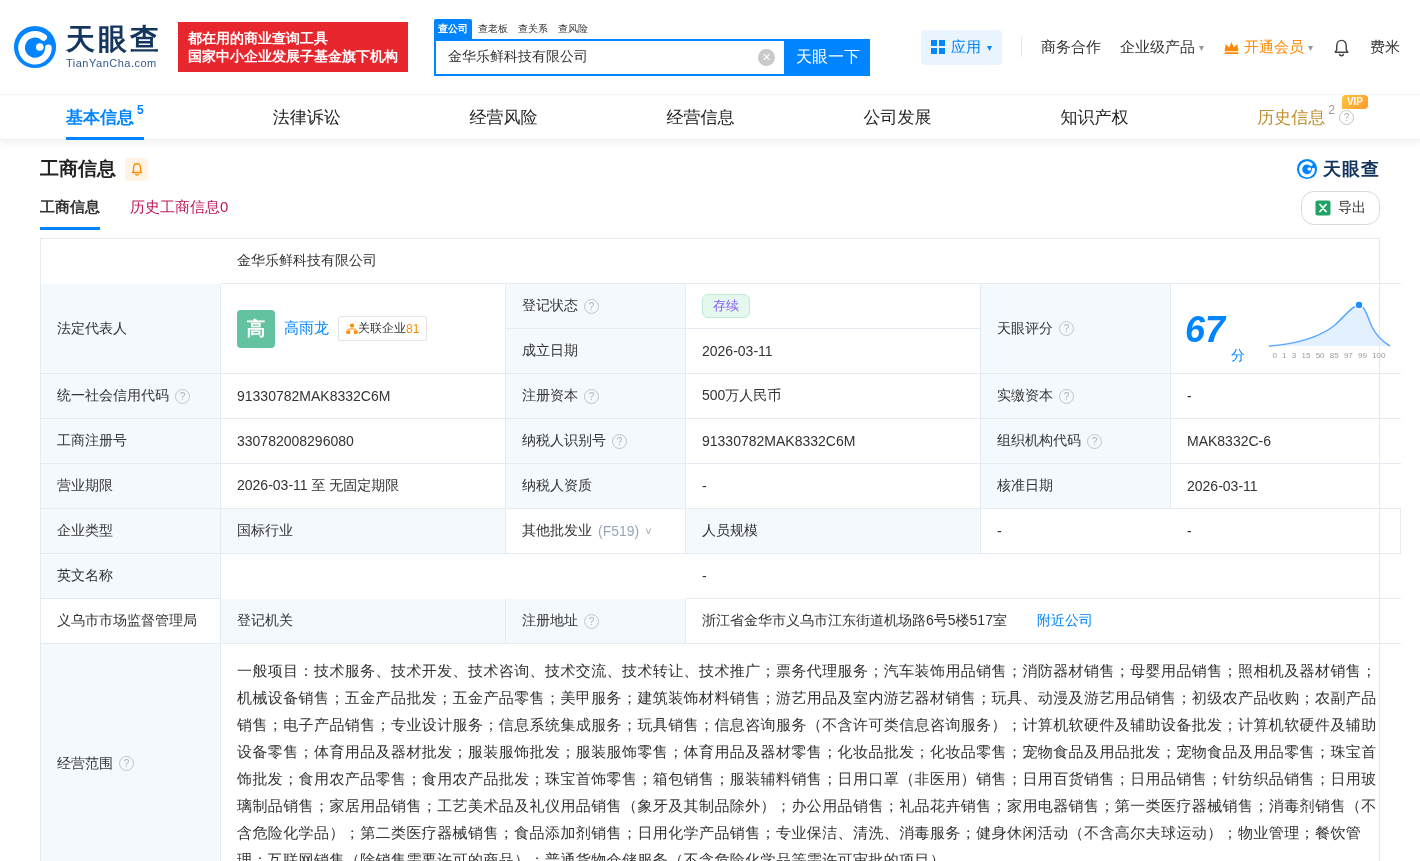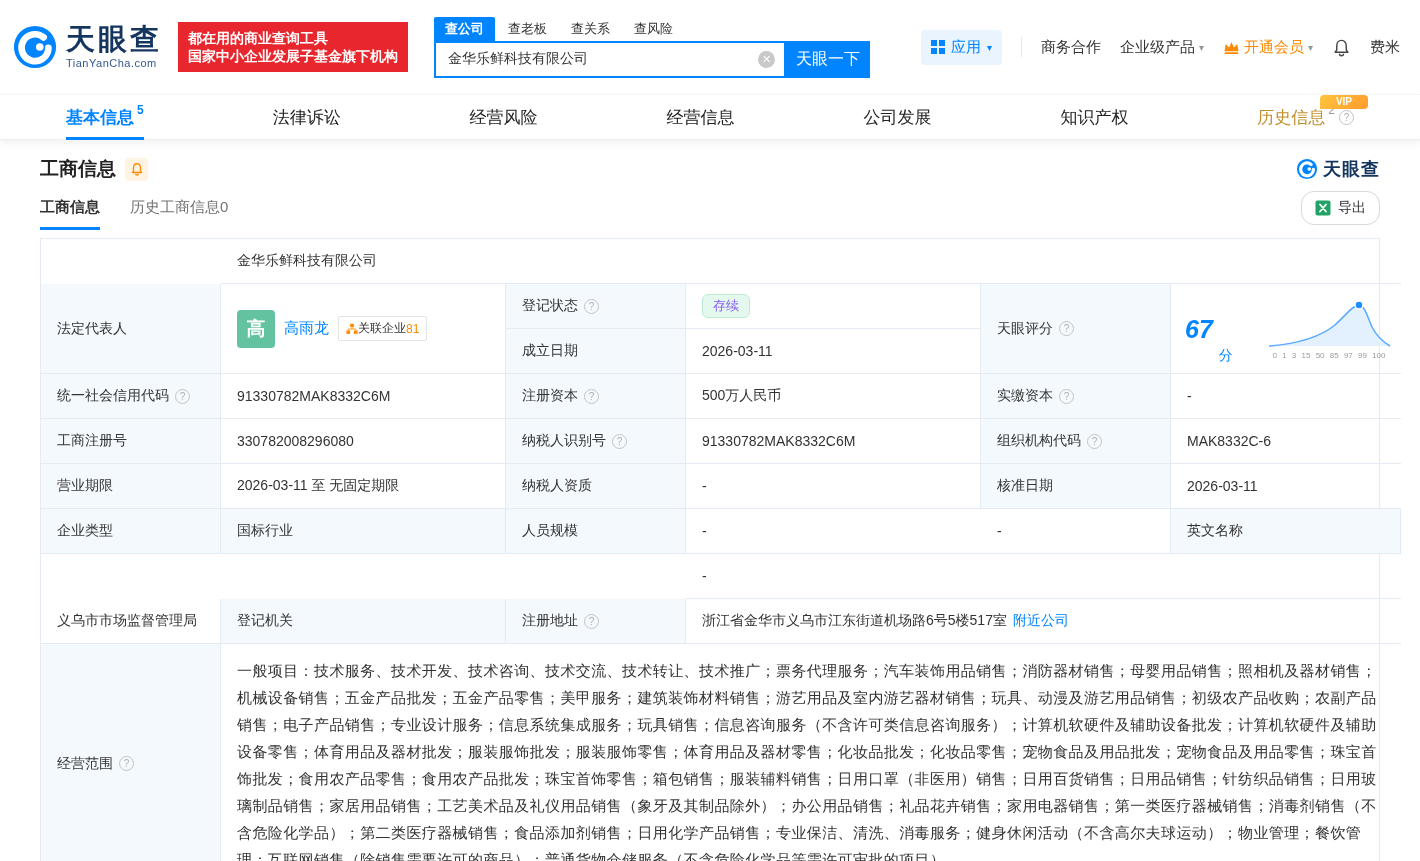--- a/index.html
+++ b/index.html
@@ -10,21 +10,21 @@
   }
   
   .topbar { display:flex; align-items:center; height:94px; padding:0 20px 0 12px; gap:16px; }
   .logo { display:flex; align-items:center; gap:8px; cursor:pointer; flex:none; }
   .logo-text { display:flex; flex-direction:column; }
   .logo-name { font-size:29px; font-weight:bold; color:#13355e; letter-spacing:3px; line-height:1; }
   .logo-domain { font-size:11px; color:#35598c; margin-top:3px; letter-spacing:.5px; }
   .slogan { background:#e8262d; color:#fff; font-weight:bold; padding:7px 10px; font-size:14px; line-height:18px; flex:none; }
   .search-wrap { display:flex; flex-direction:column; margin-left:10px; flex:none; }
   .search-tabs { display:flex; gap:2px; }
-  .stab { font-size:13px; padding:3px 11px; cursor:pointer; color:#333; }
+  .stab { font-size:10px; padding:3px 4px; cursor:pointer; color:#333; }
   .stab.active { background:#0084ff; color:#fff; border-radius:2px 2px 0 0; font-weight:bold; }
   .search-row { display:flex; }
   .search-box { width:352px; height:37px; border:2px solid #0084ff; display:flex; align-items:center; background:#fff; }
   .search-box input { flex:1; border:none; outline:none; font-size:14px; padding:0 8px 0 12px; color:#333; font-family:inherit; min-width:0; }
   .clear-btn { color:#fff; background:#c9c9c9; margin-right:9px; cursor:pointer; font-size:11px; width:17px; height:17px; border-radius:50%; line-height:17px; text-align:center; flex:none; }
   .search-btn { width:84px; height:37px; background:#0084ff; color:#fff; border:none; font-size:16px; cursor:pointer; font-family:inherit; }
   .top-menu { display:flex; align-items:center; gap:19px; margin-left:auto; flex:none; }
   .apps-btn { background:#e9f4ff; color:#0084ff; border-radius:4px; padding:8px 10px; display:flex; gap:6px; align-items:center; font-size:15px; cursor:pointer; }
   .menu-divider { width:1px; height:20px; background:#e6e6e6; }
   .menu-item { font-size:15px; color:#333; cursor:pointer; display:flex; align-items:center; gap:4px; white-space:nowrap; }
@@ -34,34 +34,34 @@
   
   .navbar { display:flex; align-items:center; justify-content:space-between; padding:0 66px; height:46px;
     border-top:1px solid #f5f5f5; border-bottom:1px solid #efefef; box-shadow:0 4px 7px rgba(0,0,0,.05); }
   .ntab { font-size:17px; color:#222; cursor:pointer; position:relative; height:46px; display:flex; align-items:center; }
   .ntab.active { color:#0084ff; font-weight:bold; }
   .ntab.active::after { content:""; position:absolute; left:0; right:0; bottom:0; height:3px; background:#0084ff; }
   .sup { font-size:12px; position:relative; top:-7px; margin-left:3px; color:#0084ff; }
   .ntab.history { color:#bf8f2e; }
   .ntab.history .sup { color:#999; }
   .vip-tag { position:absolute; top:1px; right:-14px; background:linear-gradient(135deg,#ffc53d,#ff9a2e); color:#fff;
-    font-size:10px; font-weight:bold; padding:0 16px; border-radius:4px 4px 4px 0; line-height:14px; }
+    font-size:10px; font-weight:bold; padding:0 5px; border-radius:4px 4px 4px 0; line-height:14px; }
   
   .section-head { display:flex; align-items:center; justify-content:space-between; margin:16px 40px 0; }
   .sec-title-wrap { display:flex; align-items:center; gap:9px; }
   .sec-title { font-size:19px; font-weight:bold; color:#222; }
   .bell-badge { width:23px; height:23px; border-radius:4px; background:#fff3e2; display:flex; align-items:center; justify-content:center; cursor:pointer; }
   .mini-logo { display:flex; align-items:center; gap:5px; }
   .mini-logo-text { font-size:18px; font-weight:bold; color:#13355e; letter-spacing:1px; }
   .subtab-row { display:flex; align-items:flex-end; justify-content:space-between; margin:6px 40px 0; height:42px; }
   .subtabs { display:flex; gap:30px; }
   .subtab { font-size:15px; padding-bottom:13px; position:relative; cursor:pointer; }
   .subtab.active { color:#333; font-weight:bold; }
   .subtab.active::after { content:""; position:absolute; bottom:0; left:0; right:0; height:3px; background:#0084ff; }
-  .subtab.inactive { color:#737373; }
+  .subtab.inactive { color:#be185d; }
   .export-btn { display:flex; align-items:center; gap:7px; border:1px solid #d9d9d9; border-radius:13px; padding:7px 13px;
     font-size:14px; cursor:pointer; margin-bottom:5px; background:#fff; font-family:inherit; color:#333; }
   
   .biz-table { margin:8px 40px 0; display:grid; grid-template-columns:180px 285px 180px 295px 190px 230px;
     grid-auto-rows:minmax(45px,auto); border:1px solid #e4ebf3; border-bottom:none; font-size:14px; }
   .cell { border-right:1px solid #e4ebf3; border-bottom:1px solid #e4ebf3; padding:10px 16px; display:flex; align-items:center; gap:6px; }
   .cell.c-last { border-right:none; }
   .cell.lab { background:#f4f9fe; color:#333; }
   .span-rest2 { grid-column:2/7; }
   .span-rest4 { grid-column:4/7; }
@@ -69,21 +69,21 @@
   .q-icon { width:15px; height:15px; border:1px solid #c4c4c4; color:#b0b0b0; border-radius:50%; font-size:10px;
     line-height:13px; text-align:center; display:inline-block; flex:none; cursor:pointer; }
   .badge-green { background:#e4f8ee; color:#8b5cf6; border:1px solid #bdebd4; font-size:13px; padding:2px 10px; border-radius:6px; }
   .avatar { width:38px; height:38px; border-radius:4px; background:#63c2a0; color:#fff; font-size:19px; font-weight:bold;
     display:flex; align-items:center; justify-content:center; flex:none; }
   .rep-name { color:#0084ff; font-size:15px; cursor:pointer; margin:0 3px; white-space:nowrap; }
   .rel-badge { display:flex; align-items:center; gap:0; border:1px solid #e3e3e3; border-radius:2px; padding:3px 7px;
     font-size:12px; cursor:pointer; white-space:nowrap; background:#fff; }
   .rel-count { color:#ff8a00; }
   .score-cell { padding:4px 8px 2px 14px; gap:6px; }
-  .score-num { color:#0084ff; font-size:25px; font-weight:bold; font-style:italic; line-height:1;text-align:center; }
+  .score-num { color:#0084ff; font-size:36px; font-weight:bold; font-style:italic; line-height:1;text-align:center; }
   .score-unit { color:#0084ff; font-size:14px; align-self:flex-end; margin-bottom:6px; }
   .chart-box { display:flex; flex-direction:column; margin-left:auto; }
   .axis { font-size:8px; color:#9a9a9a; word-spacing:3px; text-align:center; margin-top:1px; }
   .link-blue { color:#0084ff; cursor:pointer; white-space:nowrap; }
   .ind-code { color:#98a6b5; }
   .chev { color:#9aa7b3; font-size:11px; cursor:pointer; }
   .scope-val { align-items:flex-start; line-height:27px; font-size:15px; letter-spacing:.4px; padding-top:13px; }
   .scope-val span { display:block; }
 </style>
 </head>
@@ -338,20 +338,25 @@
   <div class="cell c-last">
     <span>2026-03-11</span>
   </div>
 
   <div class="cell lab">
     <span>企业类型</span>
   </div>
   <div class="cell lab">
     <span>国标行业</span>
   </div>
+  <div class="cell">
+    <span>其他批发业</span>
+    <span class="ind-code">(F519)</span>
+    <span class="chev">˅</span>
+  </div>
   <div class="cell lab">
     <span>人员规模</span>
   </div>
   <div class="cell c-last">
     <span>-</span>
   </div>
 
   <div class="cell">
     <span>-</span>
   </div>
@@ -367,21 +372,21 @@
   </div>
   <div class="cell lab">
     <span>登记机关</span>
   </div>
   <div class="cell lab">
     <span>注册地址</span>
     <span class="q-icon">?</span>
   </div>
   <div class="cell c-last span-rest4">
     <span>浙江省金华市义乌市江东街道机场路6号5楼517室</span>
-    <span class="link-blue" style="margin-left:0;text-align:right;">附近公司</span>
+    <span class="link-blue" style="margin-left:24px;text-align:right;">附近公司</span>
   </div>
 
   <div class="cell lab">
     <span>经营范围</span>
     <span class="q-icon">?</span>
   </div>
   <div class="cell c-last span-rest2 scope-val">
     <span>一般项目：技术服务、技术开发、技术咨询、技术交流、技术转让、技术推广；票务代理服务；汽车装饰用品销售；消防器材销售；母婴用品销售；照相机及器材销售；机械设备销售；五金产品批发；五金产品零售；美甲服务；建筑装饰材料销售；游艺用品及室内游艺器材销售；玩具、动漫及游艺用品销售；初级农产品收购；农副产品销售；电子产品销售；专业设计服务；信息系统集成服务；玩具销售；信息咨询服务（不含许可类信息咨询服务）；计算机软硬件及辅助设备批发；计算机软硬件及辅助设备零售；体育用品及器材批发；服装服饰批发；服装服饰零售；体育用品及器材零售；化妆品批发；化妆品零售；宠物食品及用品批发；宠物食品及用品零售；珠宝首饰批发；食用农产品零售；食用农产品批发；珠宝首饰零售；箱包销售；服装辅料销售；日用口罩（非医用）销售；日用百货销售；日用品销售；针纺织品销售；日用玻璃制品销售；家居用品销售；工艺美术品及礼仪用品销售（象牙及其制品除外）；办公用品销售；礼品花卉销售；家用电器销售；第一类医疗器械销售；消毒剂销售（不含危险化学品）；第二类医疗器械销售；食品添加剂销售；日用化学产品销售；专业保洁、清洗、消毒服务；健身休闲活动（不含高尔夫球运动）；物业管理；餐饮管理；互联网销售（除销售需要许可的商品）；普通货物仓储服务（不含危险化学品等需许可审批的项目）</span>
   </div>
 

